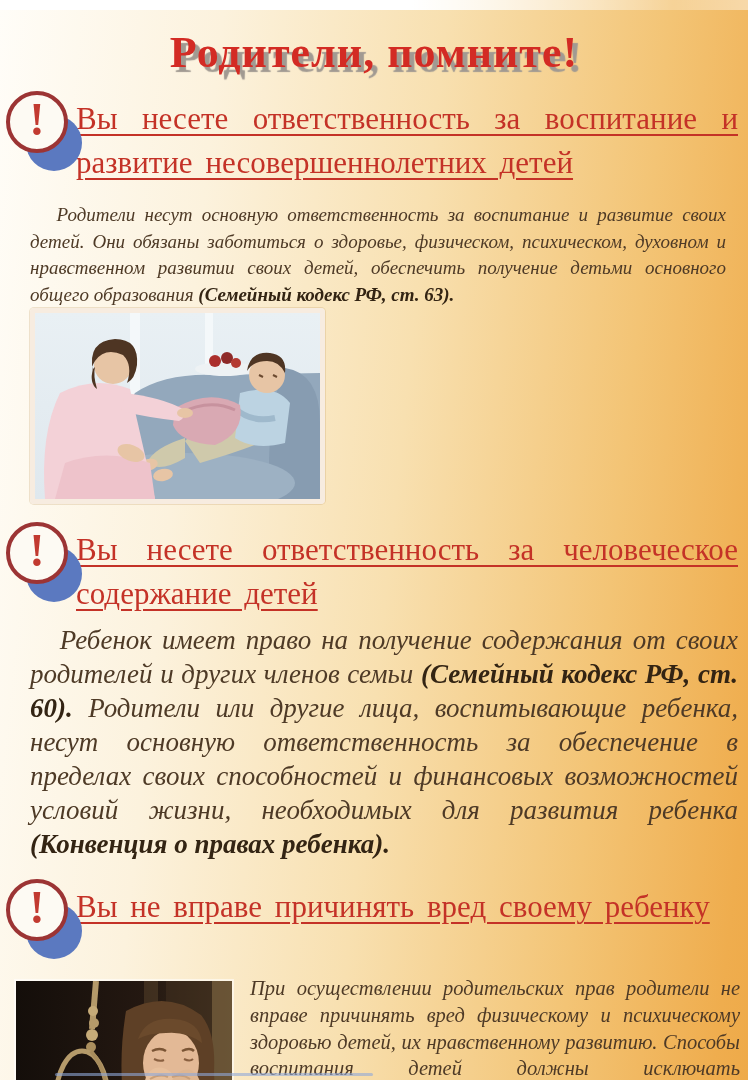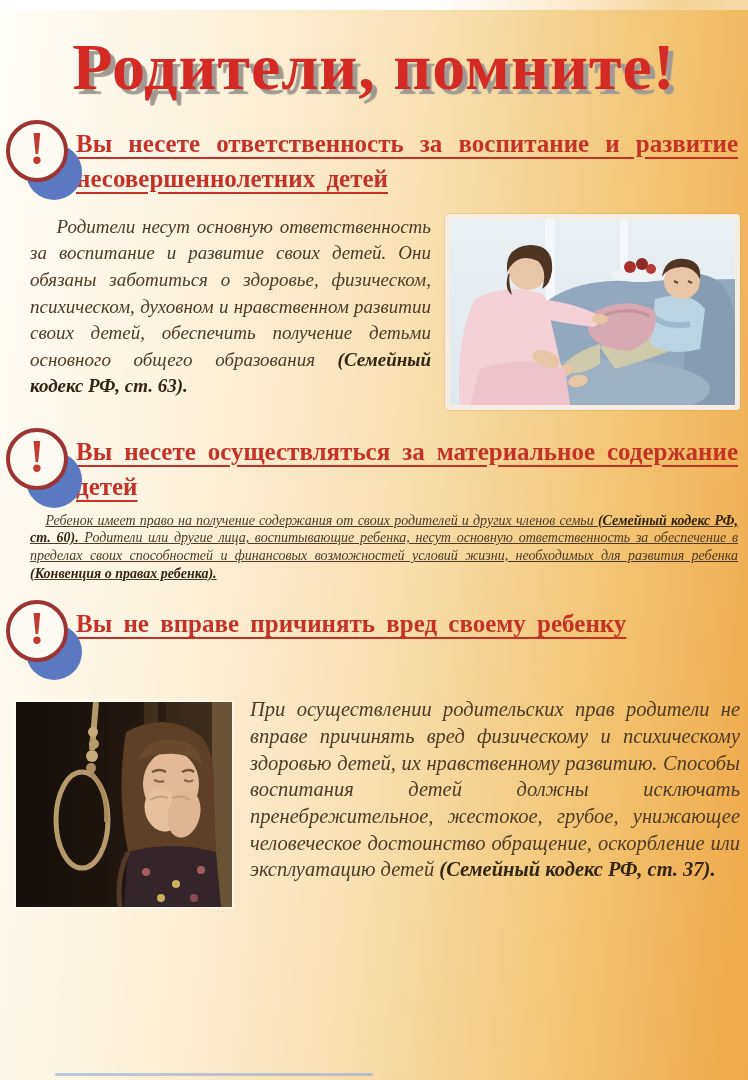--- a/index.html
+++ b/index.html
@@ -11,21 +11,21 @@
     background:linear-gradient(96deg,#fffdf8 0%,#fcf2dd 26%,#f8e0b0 52%,#f3c475 78%,#efad4e 96%,#eeaa49 100%);
   }
   .scan-top{
     position:absolute;top:0;left:0;right:0;height:10px;
     background:linear-gradient(to right,#ffffff 0%,#ffffff 55%,rgba(255,255,255,.25) 90%,rgba(255,255,255,.45) 100%);
   }
   .title{
     margin:24px 10px 0 10px;
     text-align:center;
     font-weight:bold;
-    font-size:66px;
+    font-size:44px;
     letter-spacing:1px;
     color:#d32b24;
     text-shadow:5px 5px 1px #a19a92;
     line-height:1.3;
     white-space:nowrap;
   }
   .section{position:relative;}
   .sec1{margin-top:16px;}
   .sec2{margin-top:24px;}
   .sec3{margin-top:24px;}
@@ -40,58 +40,58 @@
     background:#fdfaf3;border:4px solid #9c3434;
     display:flex;align-items:center;justify-content:center;
   }
   .excl .mark{
     color:#c23a30;font-weight:bold;font-size:46px;line-height:1;
     font-family:"Liberation Serif", serif;
     transform:translateY(-2px);
   }
   .sec-heading{
     margin:0;
-    font-size:25px;font-weight:bold;color:#c43227;
+    font-size:31px;font-weight:normal;color:#c43227;
     line-height:1.4;
     text-align:justify;text-align-last:left;
     word-spacing:5px;
     text-decoration:underline;
     text-decoration-thickness:2px;
     text-underline-offset:5px;
   }
   .sec-heading.single{text-align:left;}
   .body-text{
     font-style:italic;
     color:#4e3a26;
     text-align:justify;
   }
   .body-text b{color:#33241
 3;}
   .body-text b{color:#332413;font-style:italic;}
   .row1{
     display:flex;
     margin:18px 8px 0 30px;
+    flex-direction:column;
   }
   .p1{
     flex:1;
     margin:0 14px 0 0;
     font-size:19px;line-height:1.4;
     text-indent:1.4em;
   }
   .photo1-frame{
     width:285px;height:186px;flex:0 0 auto;
     border:5px solid #f7ece0;border-radius:4px;
     box-shadow:0 0 0 1px rgba(190,150,90,.25);
     overflow:hidden;
   }
   .p2{
     margin:8px 10px 16px 30px;
-    font-size:14px;line-height:1.26;
+    font-size:27px;line-height:1.26;
     text-indent:1.1em;
-    text-decoration:underline;
   }
   .content3{
     margin:26px 8px 0 30px;
     font-size:20.5px;line-height:1.3;
   }
   .content3 p{margin:0;}
   .photo2-frame{
     float:left;
     width:216px;height:205px;
     margin:4px 16px 6px -16px;
@@ -171,21 +171,21 @@
   </div>
 
   <div class="section sec2">
     <div class="heading-wrap">
       <div class="excl">
         <span class="blue"></span>
         <span class="ring">
           <span class="mark">!</span>
         </span>
       </div>
-      <h2 class="sec-heading">Вы несете осуществляться за материальное содержание детей</h2>
+      <h2 class="sec-heading">Вы несете ответственность за человеческое содержание детей</h2>
     </div>
     <p class="body-text p2"><span>Ребенок имеет право на получение содержания от своих родителей и других членов семьи </span><b>(Семейный кодекс РФ, ст. 60).</b><span> Родители или другие лица, воспитывающие ребенка, несут основную ответственность за обеспечение в пределах своих способностей и финансовых возможностей условий жизни, необходимых для развития ребенка </span><b>(Конвенция о правах ребенка).</b></p>
   </div>
 
   <div class="section sec3">
     <div class="heading-wrap">
       <div class="excl">
         <span class="blue"></span>
         <span class="ring">
           <span class="mark">!</span>

